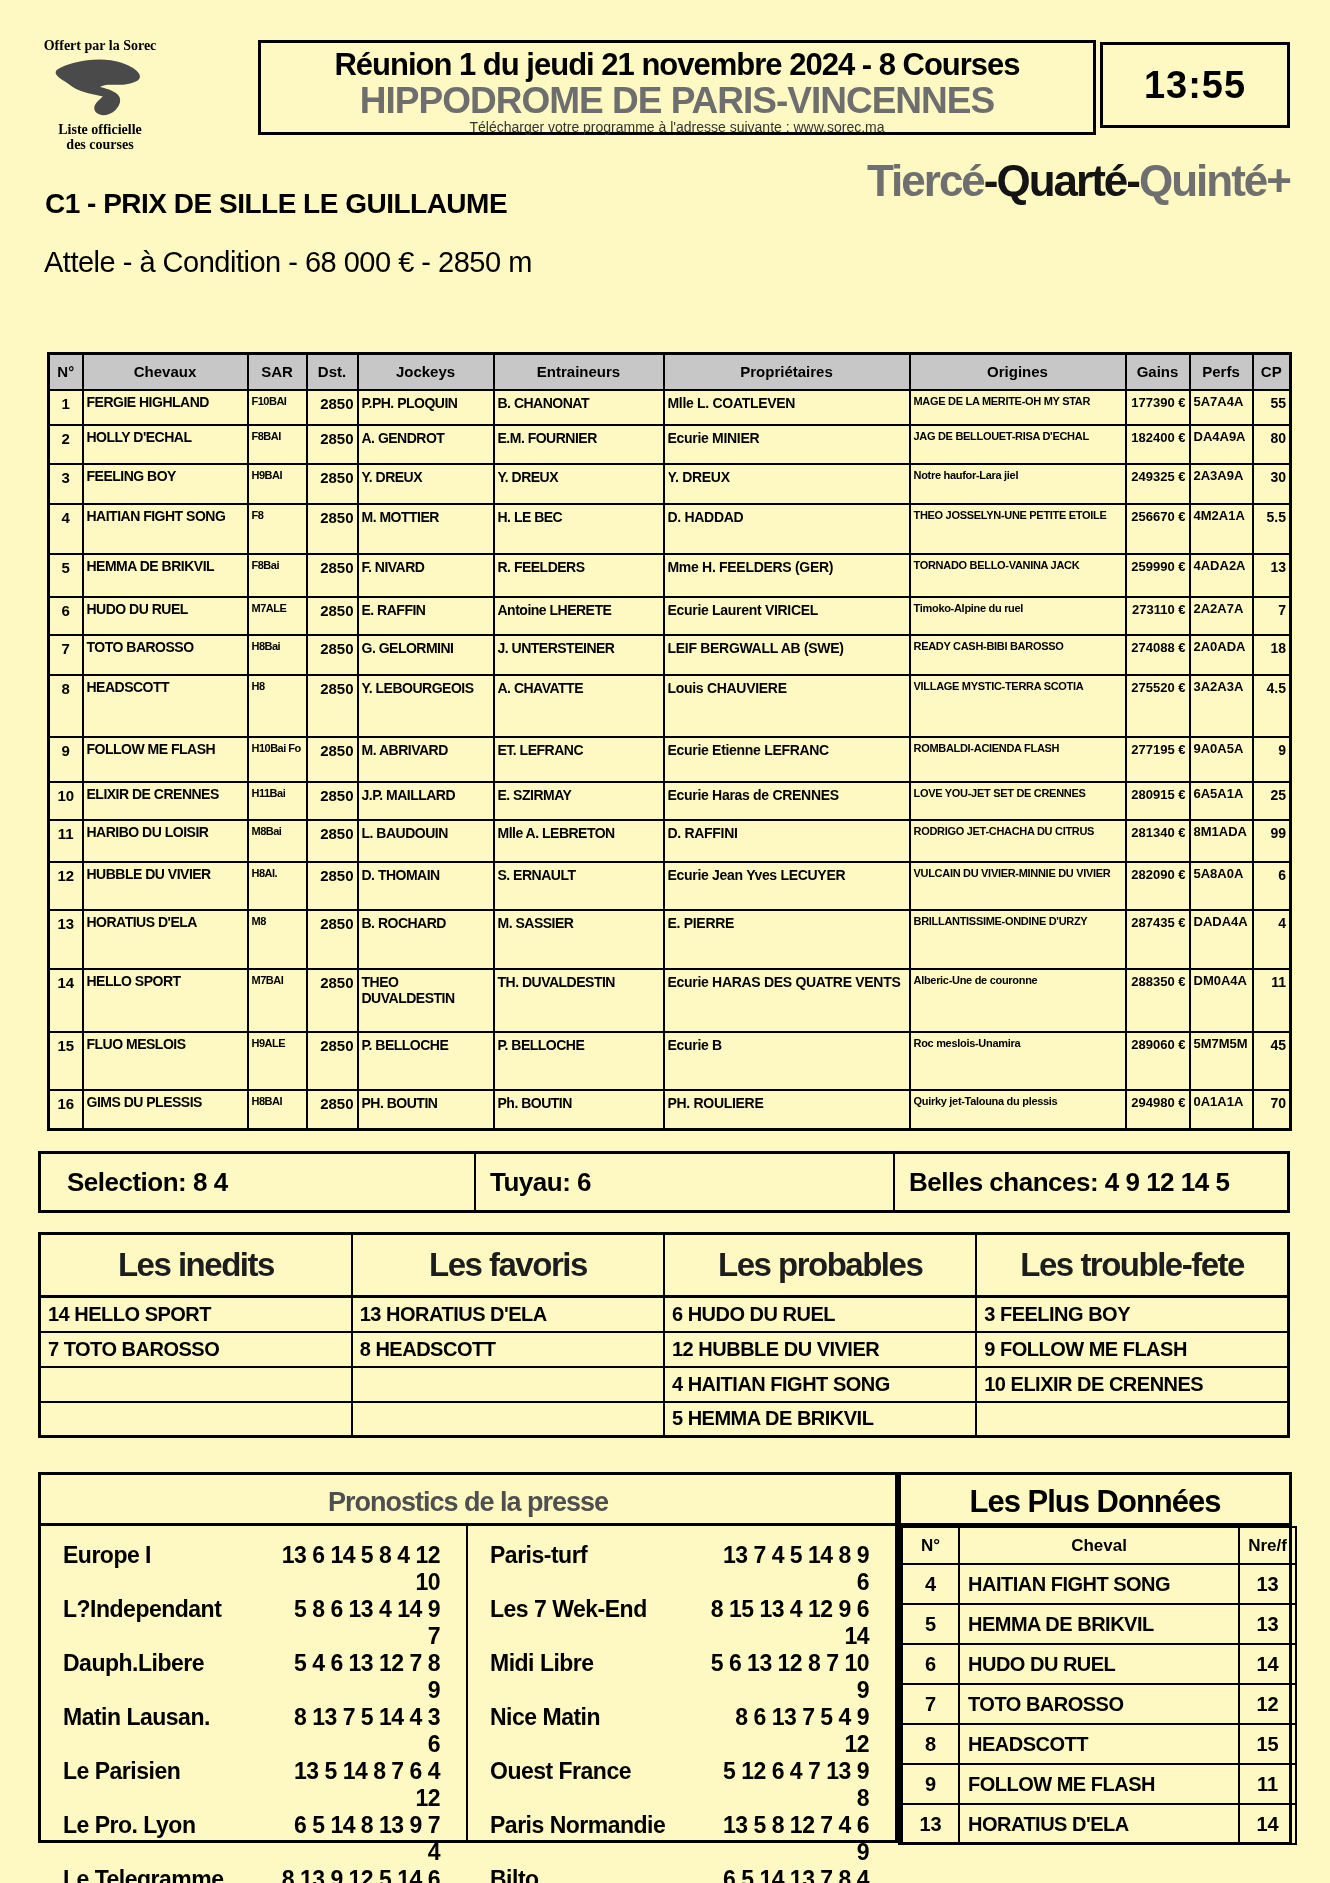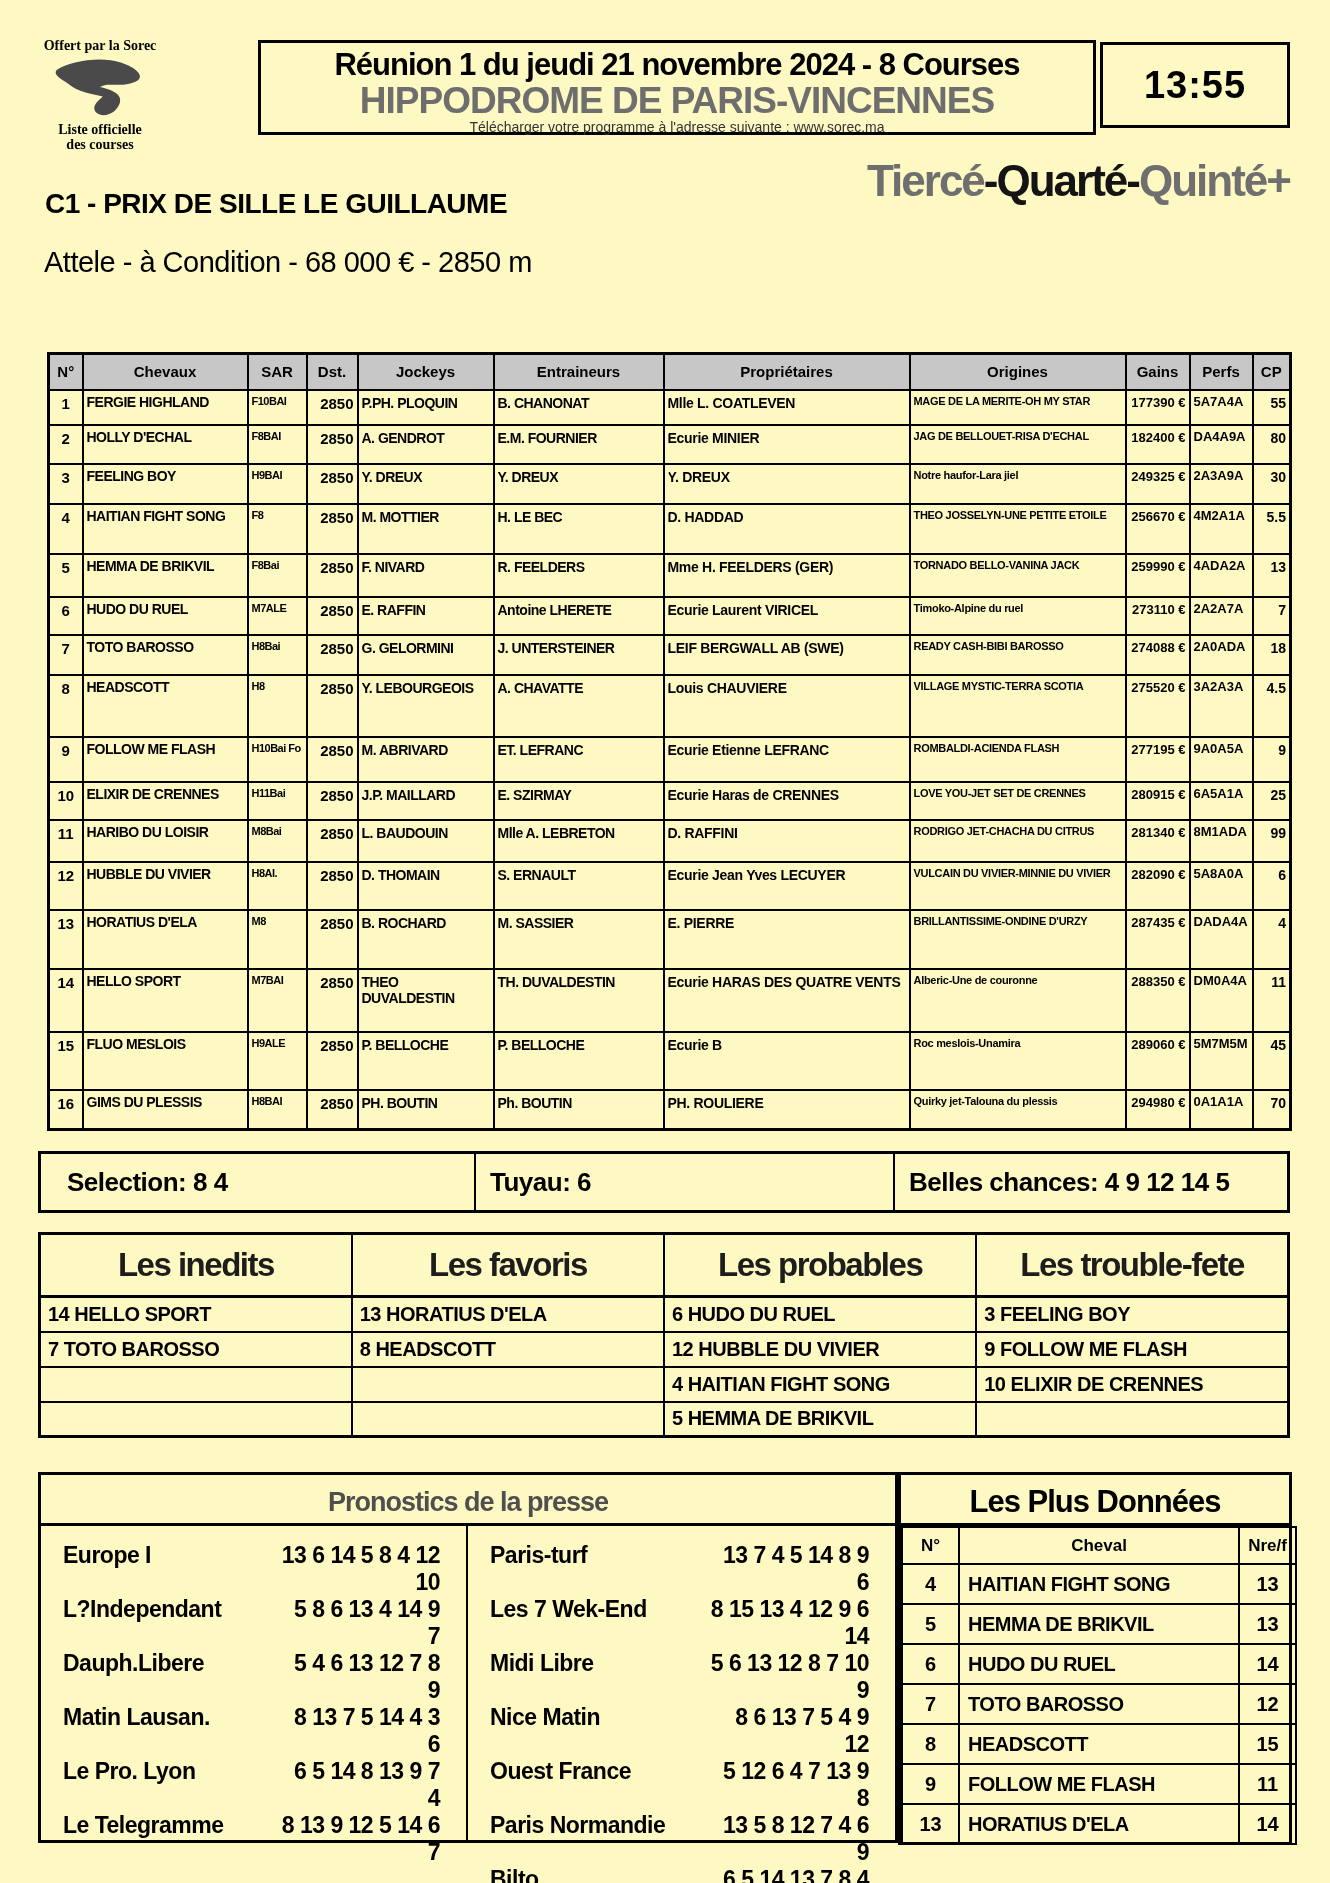--- a/index.html
+++ b/index.html
@@ -397,20 +397,24 @@
           </div>
           <div class="press-row">
             <span class="press-name">Dauph.Libere</span>
             <span class="press-nums">5 4 6 13 12 7 8 9</span>
           </div>
           <div class="press-row">
             <span class="press-name">Matin Lausan.</span>
             <span class="press-nums">8 13 7 5 14 4 3 6</span>
           </div>
           <div class="press-row">
+            <span class="press-name">Le Parisien</span>
+            <span class="press-nums">13 5 14 8 7 6 4 12</span>
+          </div>
+          <div class="press-row">
             <span class="press-name">Le Pro. Lyon</span>
             <span class="press-nums">6 5 14 8 13 9 7 4</span>
           </div>
           <div class="press-row">
             <span class="press-name">Le Telegramme</span>
             <span class="press-nums">8 13 9 12 5 14 6 7</span>
           </div>
         </div>
       <div class="press-col">
           <div class="press-row">

